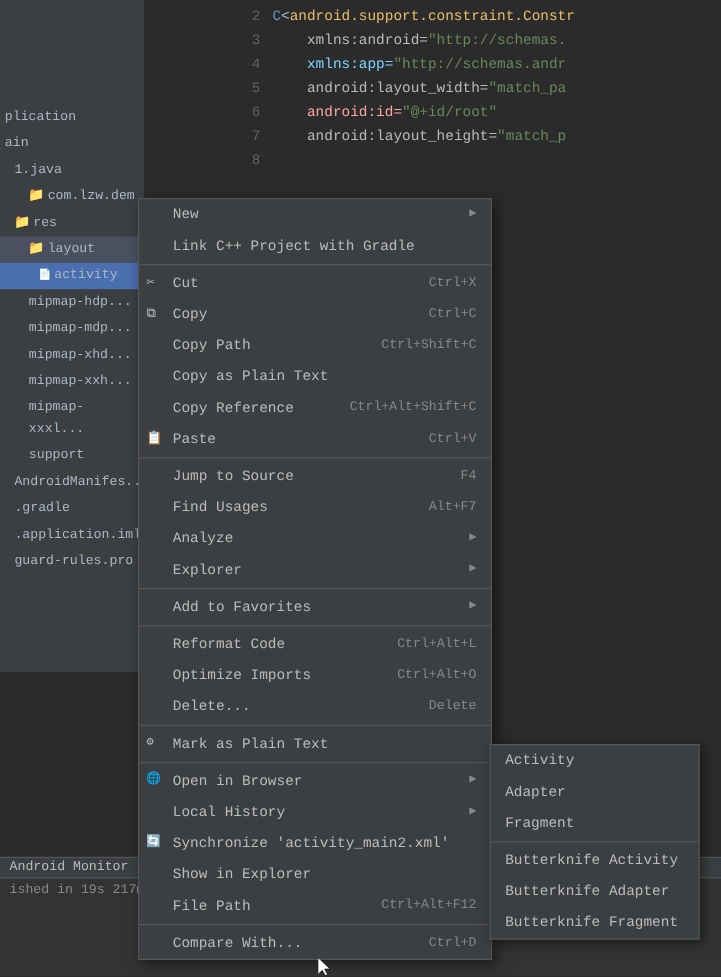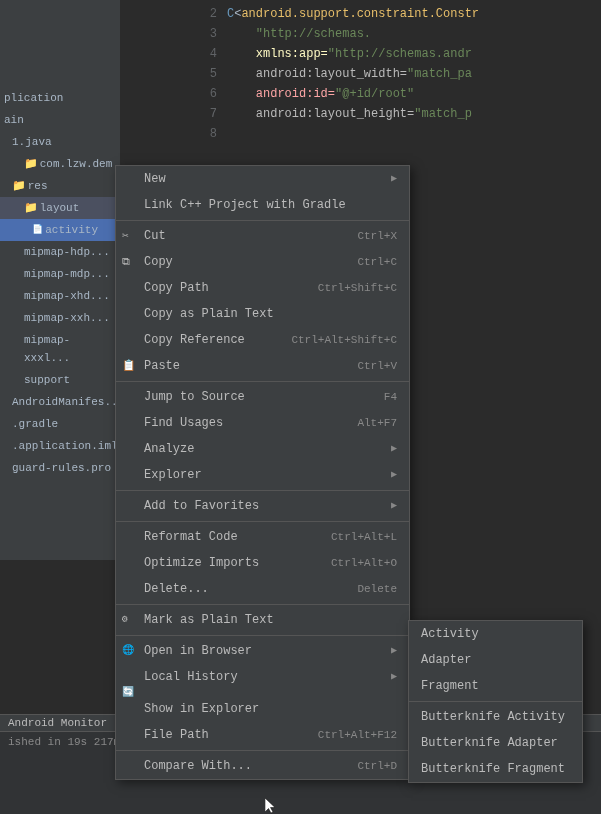--- a/index.html
+++ b/index.html
@@ -168,26 +168,27 @@
 <div class="code-editor">
   <div class="code-line">
     <span class="line-number">2</span>
     <span style="color:#6897bb;">C </span>
     <span style="color:#a9b7c6;"> &lt;</span>
       <span style="color:#e8bf6a;">android.support.constraint.Constr</span>
   </div>
   <div class="code-line">
     <span class="line-number">3</span>
     <span style="color:#a9b7c6;">&nbsp;&nbsp;&nbsp;&nbsp;</span>
+      <span style="color:#bababa;">xmlns:android=</span>
       <span style="color:#6a8759;">"http://schemas.</span>
   </div>
   <div class="code-line">
     <span class="line-number">4</span>
     <span style="color:#a9b7c6;">&nbsp;&nbsp;&nbsp;&nbsp;</span>
-      <span style="color:#fef9c3;">xmlns:app=</span>
+      <span style="color:#7dd3fc;">xmlns:app=</span>
       <span style="color:#6a8759;">"http://schemas.andr</span>
   </div>
   <div class="code-line">
     <span class="line-number">5</span>
     <span style="color:#a9b7c6;">&nbsp;&nbsp;&nbsp;&nbsp;</span>
       <span style="color:#bababa;">android:layout_width=</span>
       <span style="color:#6a8759;">"match_pa</span>
   </div>
   <div class="code-line">
     <span class="line-number">6</span>
@@ -436,20 +437,21 @@
     <span class="arrow">▶</span>
   </div>
 
   <div class="menu-item">
     <span>Local History</span>
     <span class="arrow">▶</span>
   </div>
 
   <div class="menu-item">
     <span class="item-icon" style="font-size:10px;">🔄</span>
+    <span>Synchronize 'activity_main2.xml'</span>
   </div>
 
   <div class="menu-item">
     <span>Show in Explorer</span>
   </div>
 
   <div class="menu-item">
     <span>File Path</span>
     <span class="shortcut">Ctrl+Alt+F12</span>
   </div>

